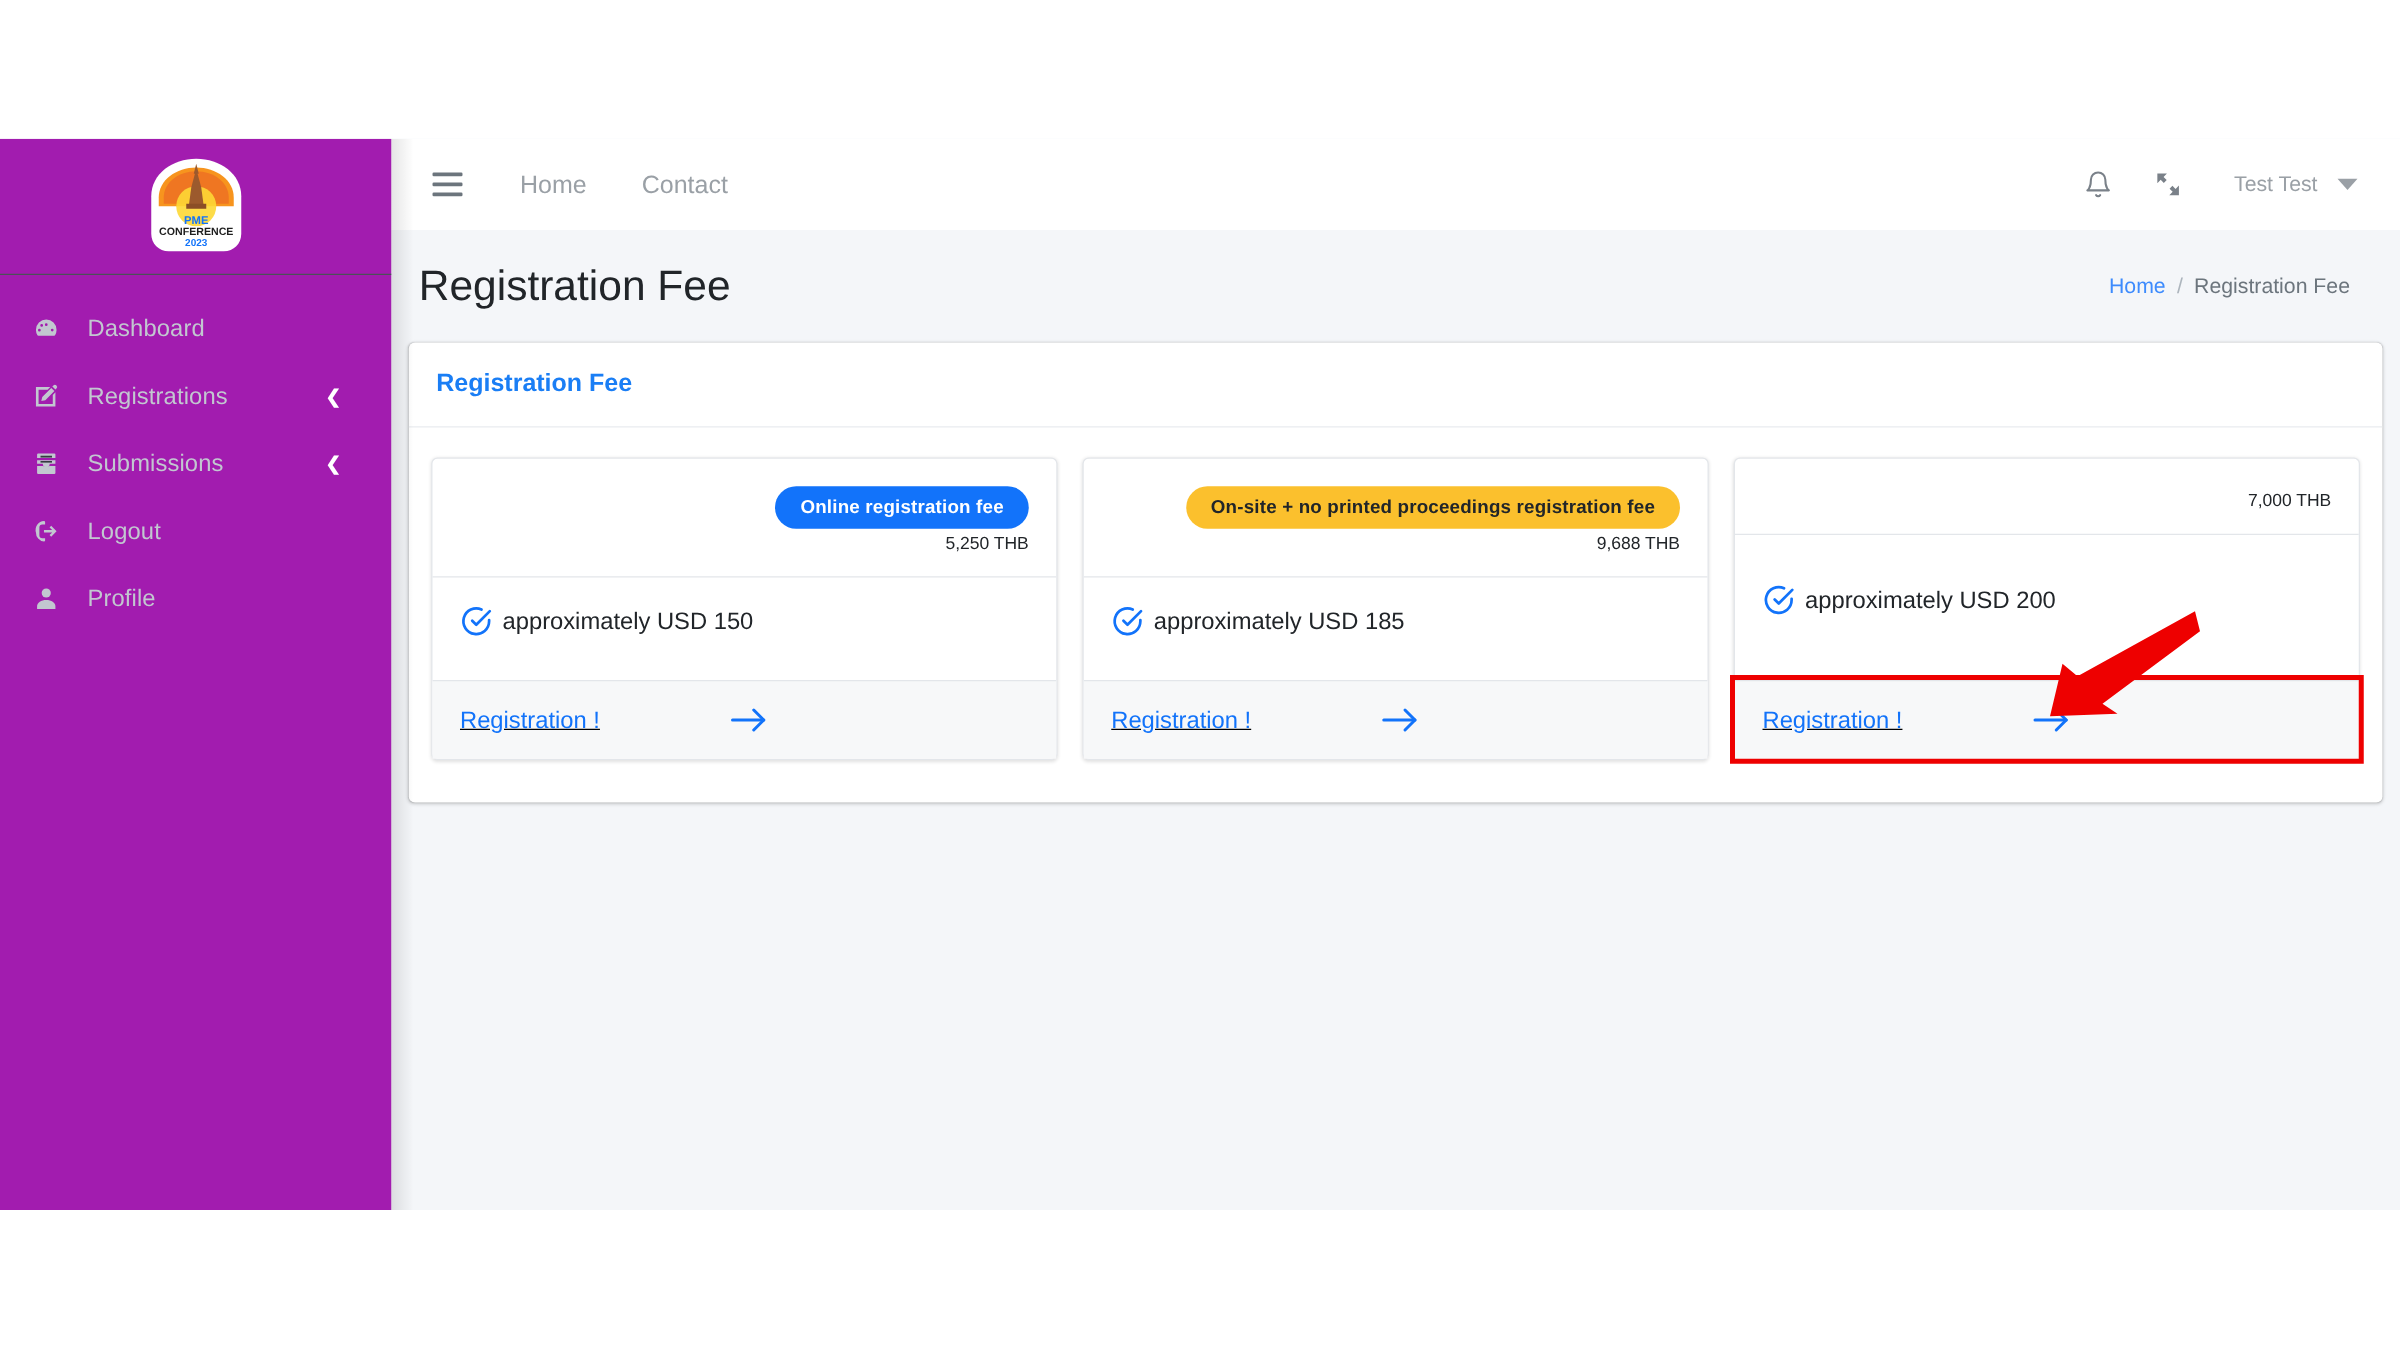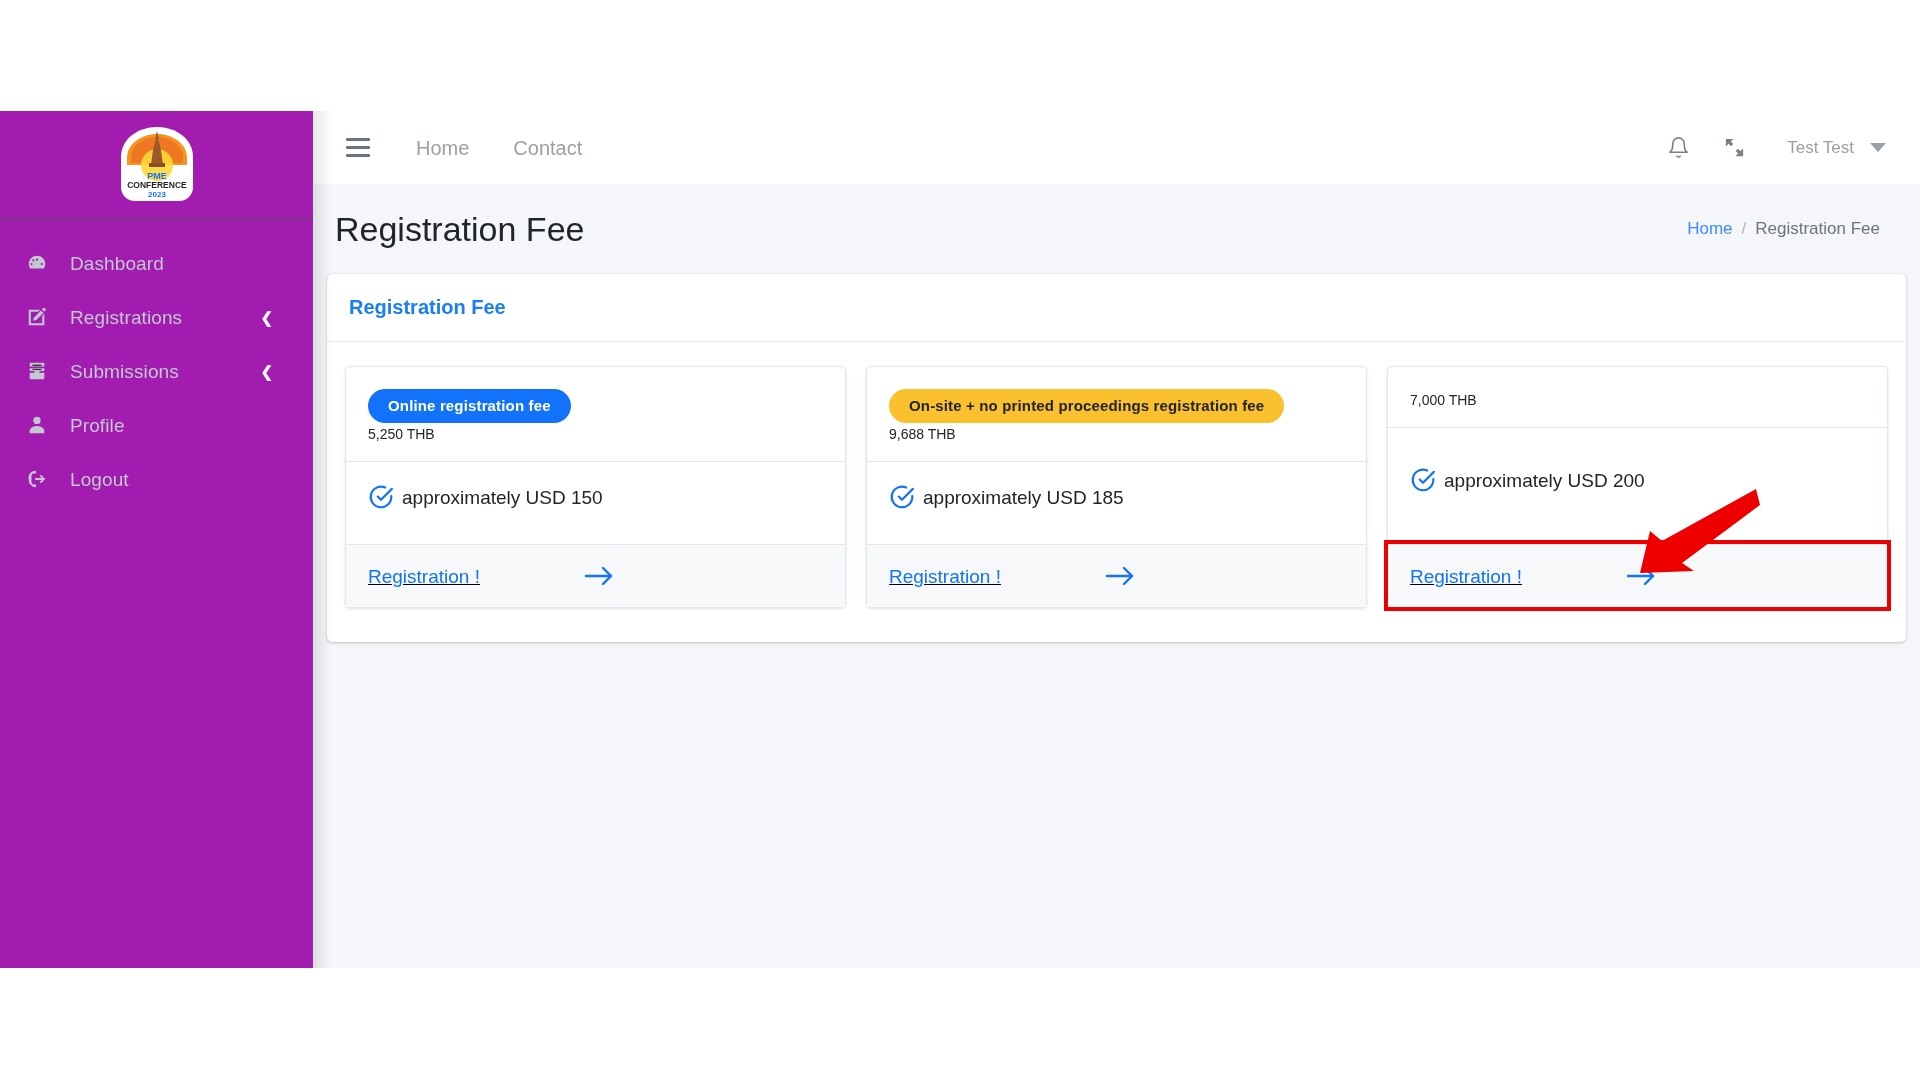--- a/index.html
+++ b/index.html
@@ -185,20 +185,21 @@
 
   
   .fee {
     flex: 1 1 0;
     background: #ffffff;
     border: 1px solid #e3e6ea;
     border-radius: 5px;
     box-shadow: 0 1px 3px rgba(0,0,0,.12);
     display: flex; flex-direction: column;
     position: relative;
+    text-align: right;
   }
   .fee-top { padding: 22px 22px 20px 22px; }
   .badge {
     display: inline-block;
     border-radius: 20px;
     padding: 9px 20px 10px 20px;
     font-size: 15px;
     font-weight: 700;
     line-height: 1;
     letter-spacing: .15px;
@@ -320,36 +321,36 @@
               <rect x="7" y="9.6" width="10" height="1.4" fill="#343a40"></rect>
             </svg>
         </span>
         <span class="nav-label">Submissions</span>
         <span class="nav-caret">❮</span>
       </div>
 
       <div class="nav-item">
         <span class="nav-icon">
           <svg width="22" height="22" viewBox="0 0 24 24">
+              <path d="M10 3a1 1 0 011 1v2H8.6A2.6 2.6 0 006 8.6v6.8A2.6 2.6 0 008.6 18H11v2a1 1 0 01-1 1 7.8 7.8 0 01-7-8 7.8 7.8 0 017-10z"></path>
+              <path d="M16.3 7.3l-1.4 1.4 2.3 2.3H10v2h7.2l-2.3 2.3 1.4 1.4L21 12z"></path>
+            </svg>
+        </span>
+        <span class="nav-label">Logout</span>
+        <span class="nav-caret"></span>
+      </div>
+
+      <div class="nav-item">
+        <span class="nav-icon">
+          <svg width="22" height="22" viewBox="0 0 24 24">
               <circle cx="12" cy="7" r="4"></circle>
               <path d="M12 13c-4.4 0-8 2.4-8 5.4V21h16v-2.6c0-3-3.6-5.4-8-5.4z"></path>
             </svg>
         </span>
         <span class="nav-label">Profile</span>
-        <span class="nav-caret"></span>
-      </div>
-
-      <div class="nav-item">
-        <span class="nav-icon">
-          <svg width="22" height="22" viewBox="0 0 24 24">
-              <path d="M10 3a1 1 0 011 1v2H8.6A2.6 2.6 0 006 8.6v6.8A2.6 2.6 0 008.6 18H11v2a1 1 0 01-1 1 7.8 7.8 0 01-7-8 7.8 7.8 0 017-10z"></path>
-              <path d="M16.3 7.3l-1.4 1.4 2.3 2.3H10v2h7.2l-2.3 2.3 1.4 1.4L21 12z"></path>
-            </svg>
-        </span>
-        <span class="nav-label">Logout</span>
         <span class="nav-caret"></span>
       </div>
 
     </nav>
   </aside>
 
   <header id="navbar">
     <div class="hamburger">
       <span></span>
         <span></span>

